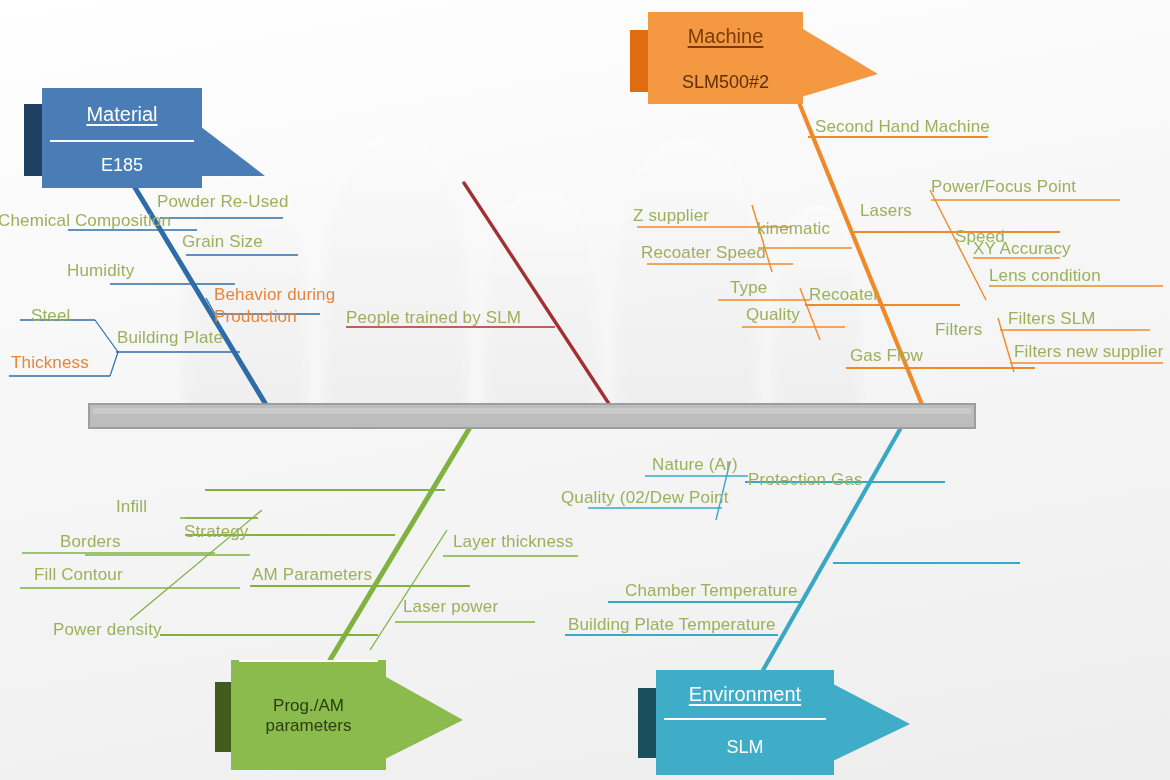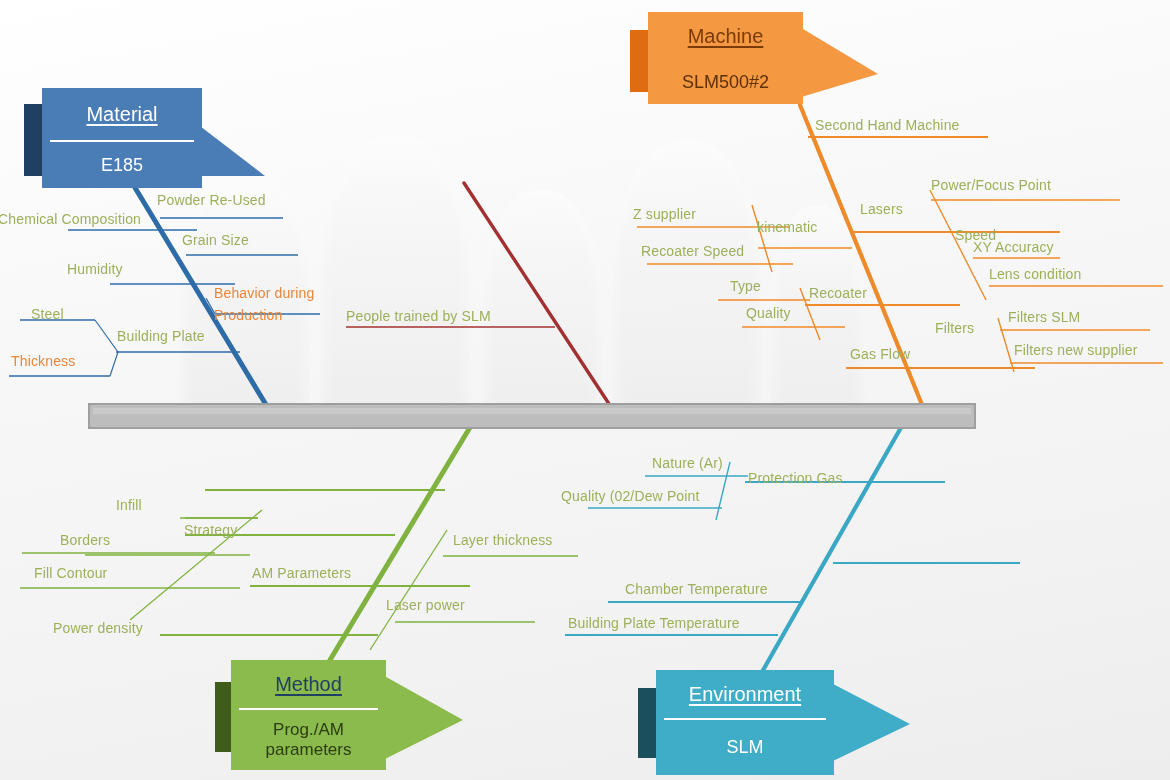--- a/index.html
+++ b/index.html
@@ -21,21 +21,21 @@
   .wm .arch{
     position:absolute;bottom:0;
     background:linear-gradient(180deg,#fdfdfd 0%,#f2f2f2 45%,#e9e9e9 100%);
     border-radius:48% 48% 4px 4px;
     box-shadow:0 0 18px rgba(255,255,255,.9) inset;
   }
   svg.layer{position:absolute;left:0;top:0;width:1170px;height:780px;overflow:visible;}
 
   .lbl{
     position:absolute;
-    font-size:14px;
+    font-size:17px;
     white-space:nowrap;
     letter-spacing:.15px;
     line-height:1.15;
   }
   .c-olive{color:#9cb05a;}
   .c-orange{color:#e8853a;}
 
   
   .box{position:absolute;}
   .box .shadow{position:absolute;}
@@ -185,21 +185,21 @@
   <div class="lbl c-olive" style="left:1008px;top:309px;">Filters SLM</div>
   <div class="lbl c-olive" style="left:1014px;top:342px;">Filters new supplier</div>
 
   <div class="lbl c-olive" style="left:116px;top:497px;">Infill</div>
   <div class="lbl c-olive" style="left:184px;top:522px;">Strategy</div>
   <div class="lbl c-olive" style="left:60px; top:532px;">Borders</div>
   <div class="lbl c-olive" style="left:34px; top:565px;">Fill Contour</div>
   <div class="lbl c-olive" style="left:252px;top:565px;">AM Parameters</div>
   <div class="lbl c-olive" style="left:53px; top:620px;">Power density</div>
   <div class="lbl c-olive" style="left:453px;top:532px;">Layer thickness</div>
-  <div class="lbl c-olive" style="left:386px;top:597px;text-align:center;">Laser power</div>
+  <div class="lbl c-olive" style="left:403px;top:597px;text-align:center;">Laser power</div>
 
   <div class="lbl c-olive" style="left:652px;top:455px;">Nature  (Ar)</div>
   <div class="lbl c-olive" style="left:748px;top:470px;">Protection  Gas</div>
   <div class="lbl c-olive" style="left:561px;top:488px;">Quality (02/Dew Point</div>
   <div class="lbl c-olive" style="left:625px;top:581px;text-align:center;">Chamber Temperature</div>
   <div class="lbl c-olive" style="left:568px;top:615px;">Building Plate Temperature</div>
 
   <div class="box" style="left:24px;top:88px;width:250px;height:100px;">
     <div class="shadow" style="left:0;top:16px;width:36px;height:72px;background:#1f3f63;"></div>
     <svg class="arrowtri" style="left:155px;top:22px;" width="100" height="66" viewBox="0 0 100 66">
@@ -223,21 +223,20 @@
       <div class="t2" style="color:#5d3005;">SLM500#2</div>
     </div>
   </div>
 
   <div class="box" style="left:215px;top:660px;width:240px;height:110px;">
     <div class="shadow" style="left:0;top:22px;width:34px;height:70px;background:#3f5c1b;"></div>
     <svg class="arrowtri" style="left:148px;top:4px;" width="105" height="106" viewBox="0 0 105 106">
       <polygon points="0,0 100,56 0,106" fill="#8cbb4d"></polygon>
     </svg>
     <div class="body" style="left:16px;top:0;width:155px;height:110px;background:#8cbb4d;">
-      <div class="t1" style="height:48px;color:#1f3f63;">Method</div>
       <div class="sep"></div>
       <div class="t2" style="color:#2b3d10;font-size:17px;">Prog./AM parameters</div>
     </div>
   </div>
 
   <div class="box" style="left:638px;top:670px;width:250px;height:105px;">
     <div class="shadow" style="left:0;top:18px;width:36px;height:70px;background:#1b4f5e;"></div>
     <svg class="arrowtri" style="left:172px;top:2px;" width="105" height="100" viewBox="0 0 105 100">
       <polygon points="0,0 100,52 0,100" fill="#3fadc7"></polygon>
     </svg>

